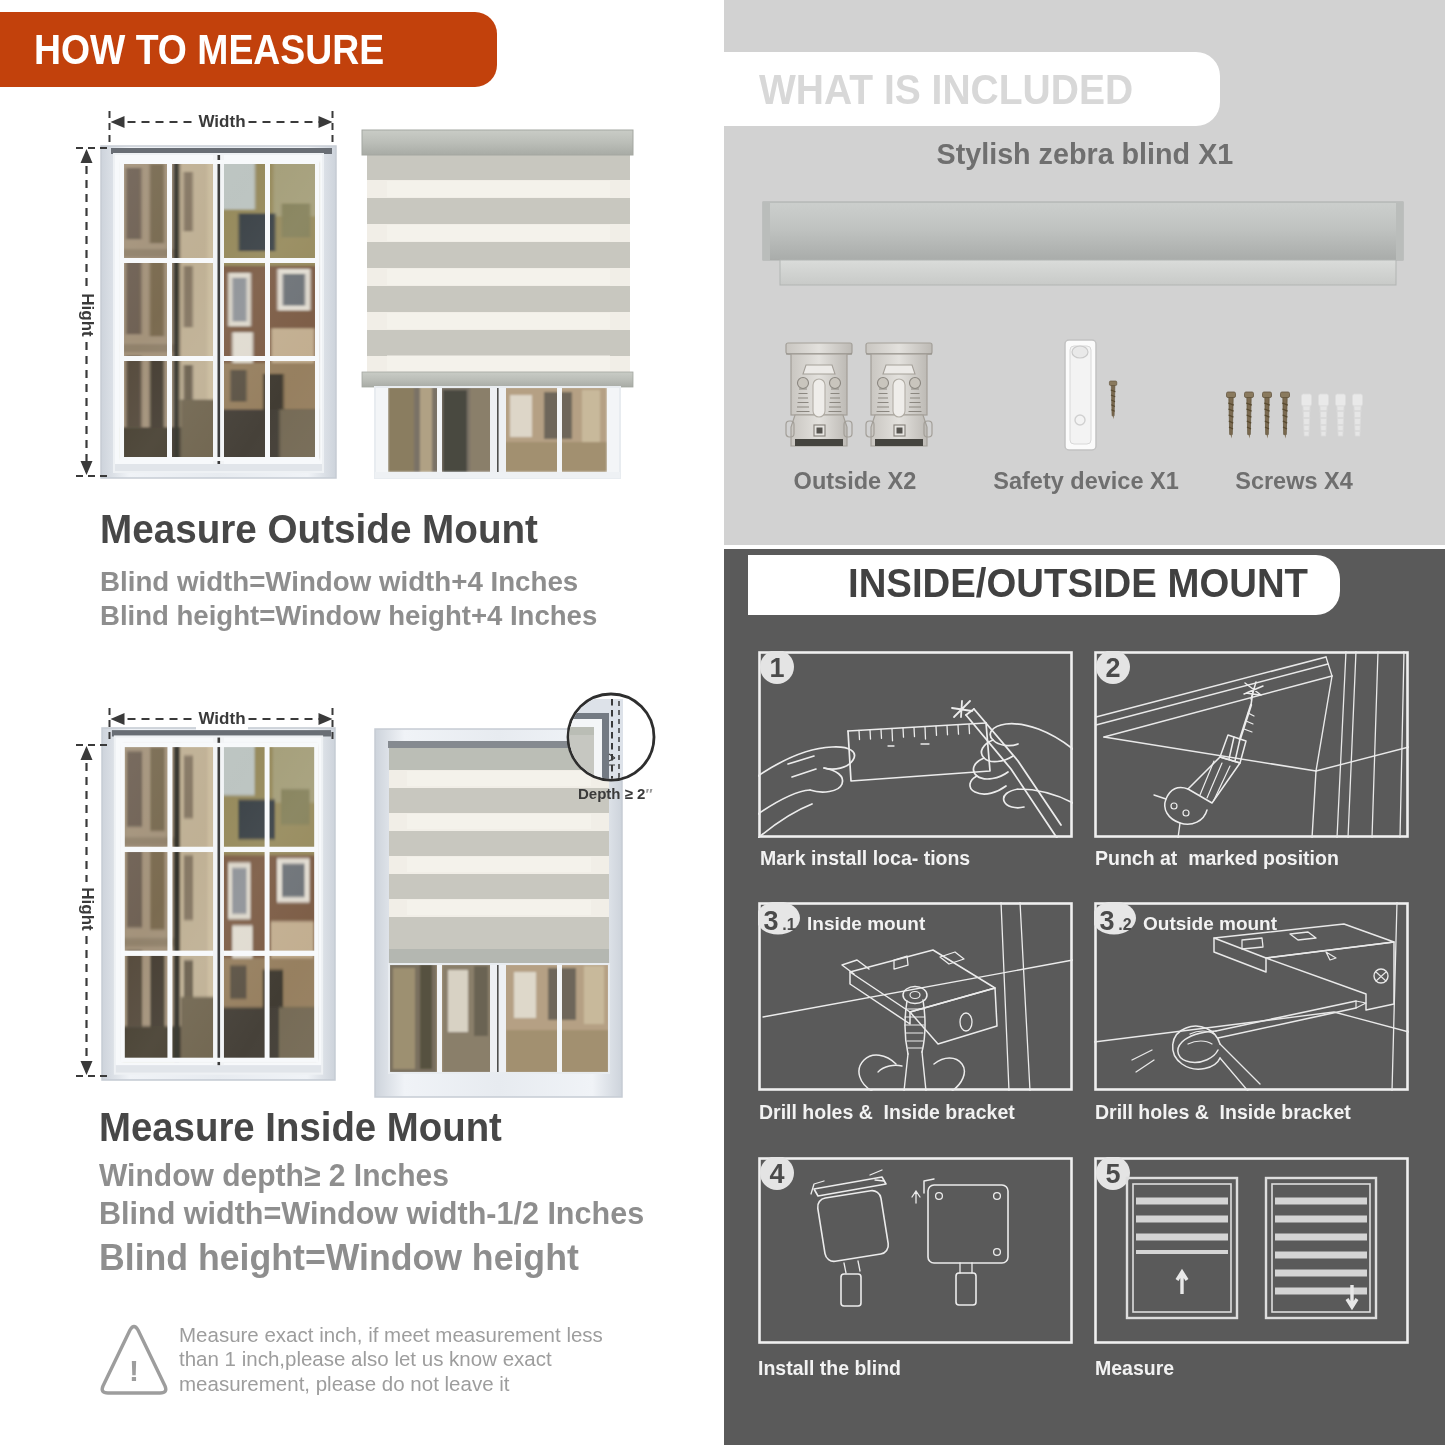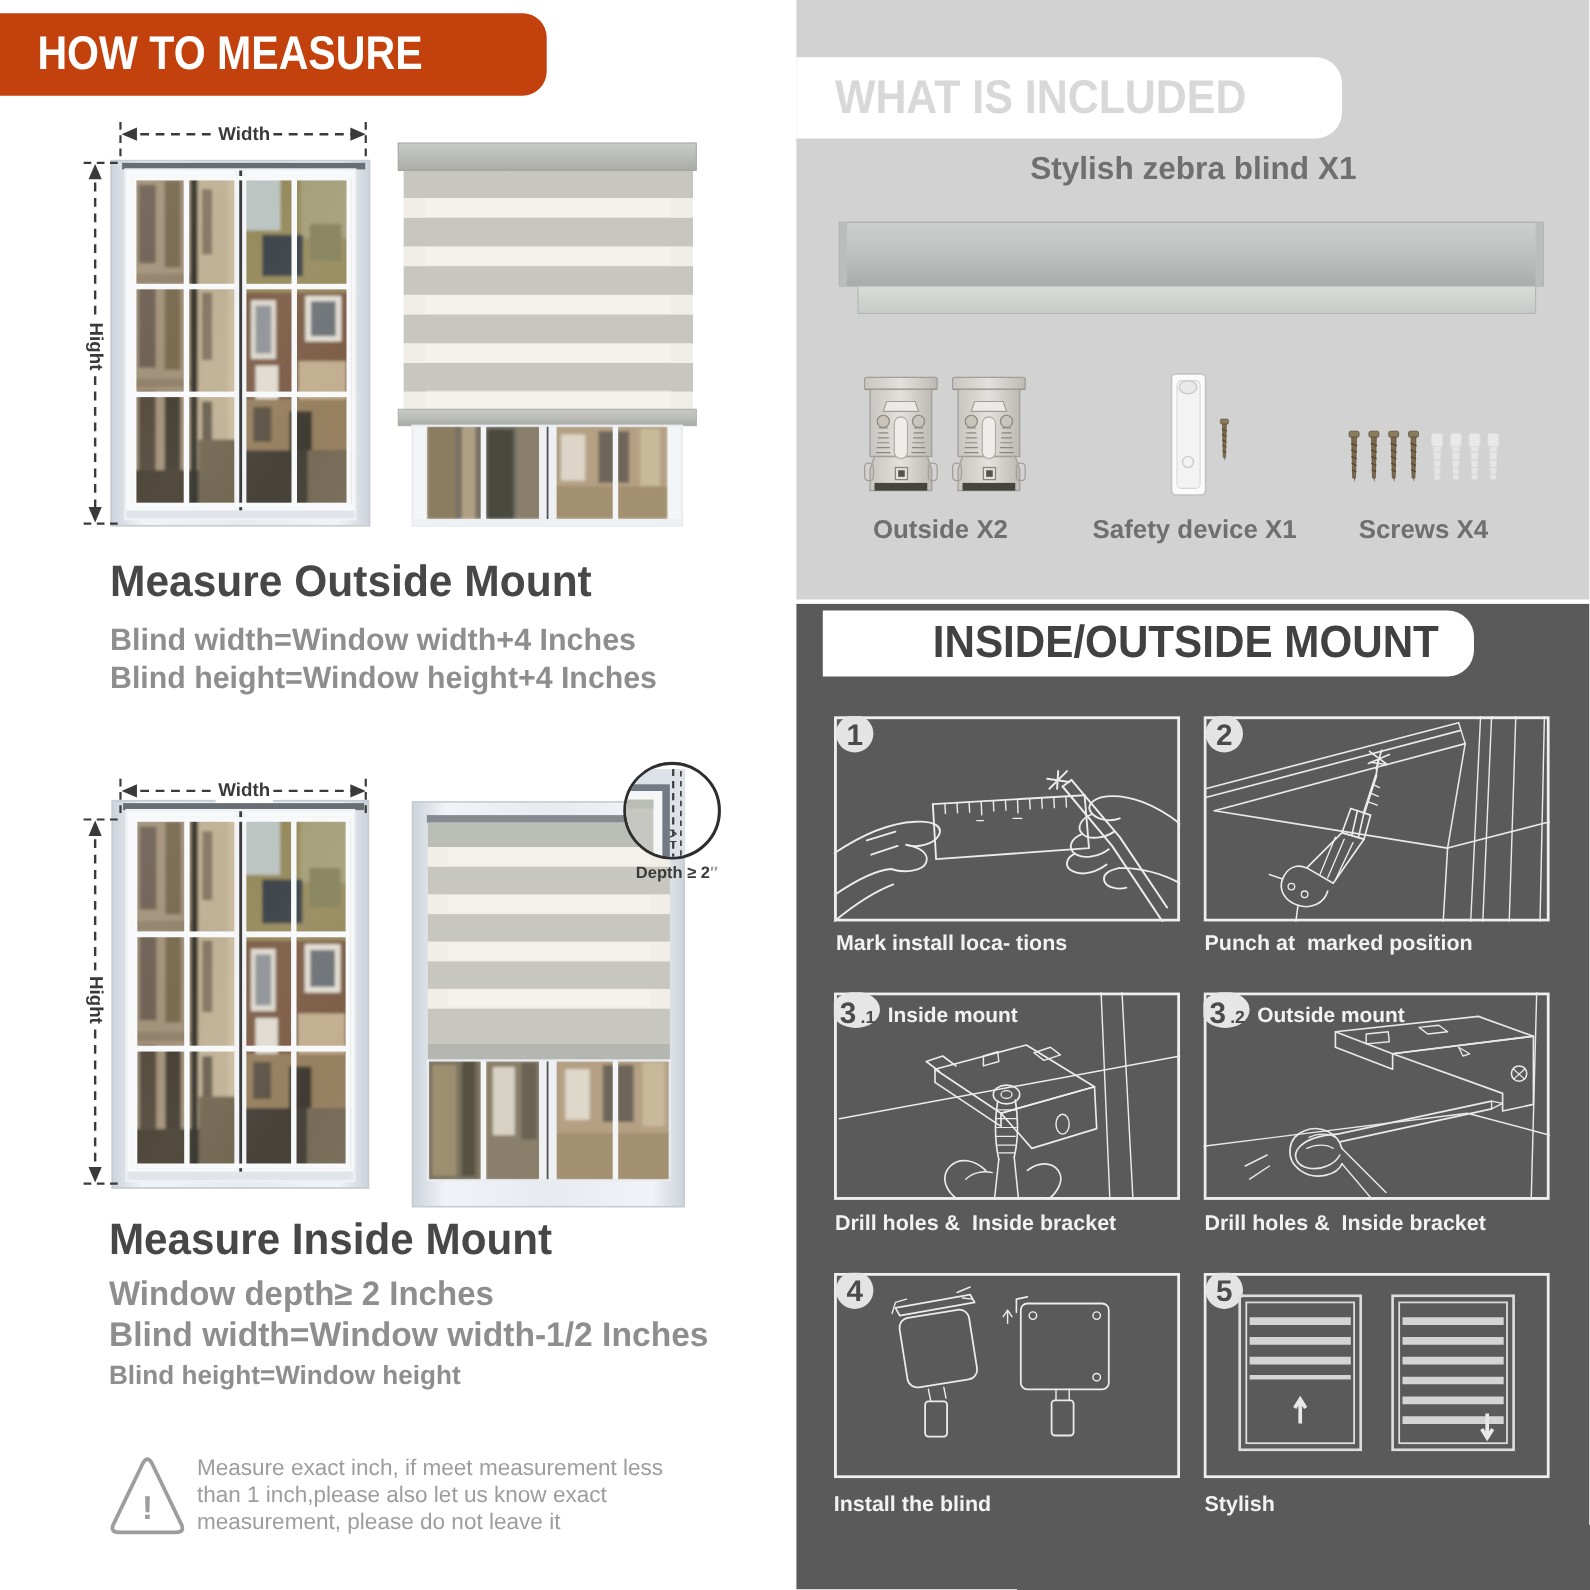--- a/index.html
+++ b/index.html
@@ -258,21 +258,21 @@
   <text x="134" y="1381" text-anchor="middle" font-size="30" font-weight="bold" fill="#9d9d9d">!</text>
 </svg>
 
 <div class="abs" style="left:100px;top:507px;font-size:40px;font-weight:bold;color:#474747;text-align:center;"><span style="display:inline-block;transform:scaleX(0.966);transform-origin:left center;white-space:nowrap;">Measure Outside Mount</span></div>
 <div class="abs" style="left:100px;top:566px;font-size:28px;font-weight:bold;color:#8e8e8e;"><span style="display:inline-block;transform:scaleX(0.989);transform-origin:left center;white-space:nowrap;">Blind width=Window width+4 Inches</span></div>
 <div class="abs" style="left:100px;top:600px;font-size:28px;font-weight:bold;color:#8e8e8e;"><span style="display:inline-block;transform:scaleX(0.984);transform-origin:left center;white-space:nowrap;">Blind height=Window height+4 Inches</span></div>
 
 <div class="abs" style="left:99px;top:1105px;font-size:40px;font-weight:bold;color:#474747;"><span style="display:inline-block;transform:scaleX(0.959);transform-origin:left center;white-space:nowrap;">Measure Inside Mount</span></div>
 <div class="abs" style="left:99px;top:1158px;font-size:31px;font-weight:bold;color:#8e8e8e;"><span style="display:inline-block;transform:scaleX(0.969);transform-origin:left center;white-space:nowrap;">Window depth≥ 2 Inches</span></div>
 <div class="abs" style="left:99px;top:1196px;font-size:31px;font-weight:bold;color:#8e8e8e;"><span style="display:inline-block;transform:scaleX(0.985);transform-origin:left center;white-space:nowrap;">Blind width=Window width-1/2 Inches</span></div>
-<div class="abs" style="left:99px;top:1237px;font-size:24px;font-weight:bold;color:#8e8e8e;text-align:center;"><span style="display:inline-block;transform:scaleX(0.99);transform-origin:left center;white-space:nowrap;">Blind height=Window height</span></div>
+<div class="abs" style="left:99px;top:1237px;font-size:36px;font-weight:bold;color:#8e8e8e;text-align:center;"><span style="display:inline-block;transform:scaleX(0.99);transform-origin:left center;white-space:nowrap;">Blind height=Window height</span></div>
 
 <div class="abs" style="left:179px;top:1323px;font-size:20.5px;color:#9d9d9d;line-height:24.3px;">
 Measure exact inch, if meet measurement less<br>than 1 inch,please also let us know exact<br>measurement, please do not leave it</div>
 
 <div class="abs ctr" style="left:196px;top:111px;width:52px;height:22px;background:#fff;font-size:17px;font-weight:bold;color:#3a3a3a;">Width</div>
 <div class="abs ctr" style="left:63px;top:302px;width:47px;height:26px;background:#fff;font-size:17px;font-weight:bold;color:#3a3a3a;transform:rotate(90deg);">Hight</div>
 <div class="abs ctr" style="left:196px;top:708px;width:52px;height:22px;background:#fff;font-size:17px;font-weight:bold;color:#3a3a3a;">Width</div>
 <div class="abs ctr" style="left:63px;top:896px;width:47px;height:26px;background:#fff;font-size:17px;font-weight:bold;color:#3a3a3a;transform:rotate(90deg);">Hight</div>
 <div class="abs" style="left:578px;top:785px;font-size:15px;font-weight:bold;color:#3a3a3a;">Depth ≥ 2<span style="color:#9a9a9a;">″</span></div>
 
@@ -367,21 +367,21 @@
 <div class="abs" style="left:724px;top:549px;width:721px;height:896px;background:#5a5a5a;"></div>
 <div class="abs lft" style="left:748px;top:555px;width:592px;height:60px;background:#fff;border-radius:0 24px 24px 0;justify-content:flex-end;">
   <span style="color:#414141;font-weight:bold;font-size:41px;margin-left:33px;margin-top:-4px;transform:scaleX(0.935);transform-origin:left center;white-space:nowrap;">INSIDE/OUTSIDE MOUNT</span>
 </div>
 
 <div class="abs" style="left:760px;top:847px;font-size:19.5px;font-weight:bold;color:#f2f2f2;">Mark install loca- tions</div>
 <div class="abs" style="left:1095px;top:847px;font-size:19.5px;font-weight:bold;color:#f2f2f2;">Punch at&nbsp; marked position</div>
 <div class="abs" style="left:759px;top:1101px;font-size:19.5px;font-weight:bold;color:#f2f2f2;">Drill holes &amp;&nbsp; Inside bracket</div>
 <div class="abs" style="left:1095px;top:1101px;font-size:19.5px;font-weight:bold;color:#f2f2f2;">Drill holes &amp;&nbsp; Inside bracket</div>
 <div class="abs" style="left:758px;top:1357px;font-size:19.5px;font-weight:bold;color:#f2f2f2;">Install the blind</div>
-<div class="abs" style="left:1095px;top:1357px;font-size:19.5px;font-weight:bold;color:#f2f2f2;">Stylish</div>
+<div class="abs" style="left:1095px;top:1357px;font-size:19.5px;font-weight:bold;color:#f2f2f2;">Measure</div>
 <div class="abs" style="left:807px;top:913px;font-size:19px;font-weight:bold;color:#f2f2f2;">Inside mount</div>
 <div class="abs" style="left:1143px;top:913px;font-size:19px;font-weight:bold;color:#f2f2f2;">Outside mount</div>
 
 <svg class="abs" style="left:758px;top:651px" width="315" height="187" viewBox="0 0 315 187">
   <rect x="1.5" y="1.5" width="312" height="184" fill="none" stroke="#efefef" stroke-width="2.6"></rect>
   <circle cx="19" cy="16" r="17" fill="#e4e4e4"></circle>
   <text x="19" y="26" text-anchor="middle" font-size="27" font-weight="bold" fill="#4b4b4b">1</text>
   <g stroke="#ececec" stroke-width="1.7" fill="none" stroke-linecap="round" stroke-linejoin="round">
 
     <path d="M90 80 L228 72"></path>

